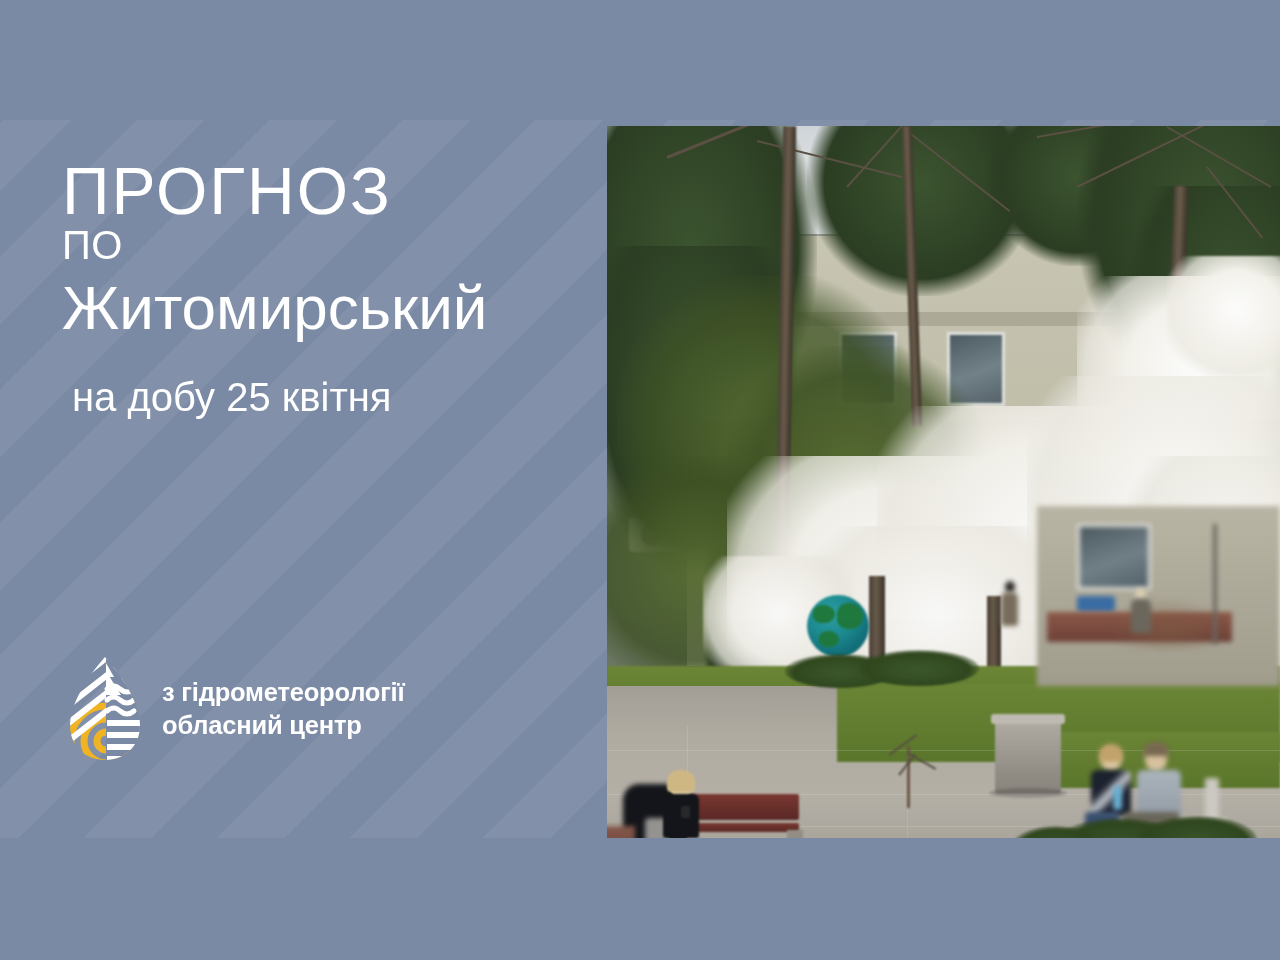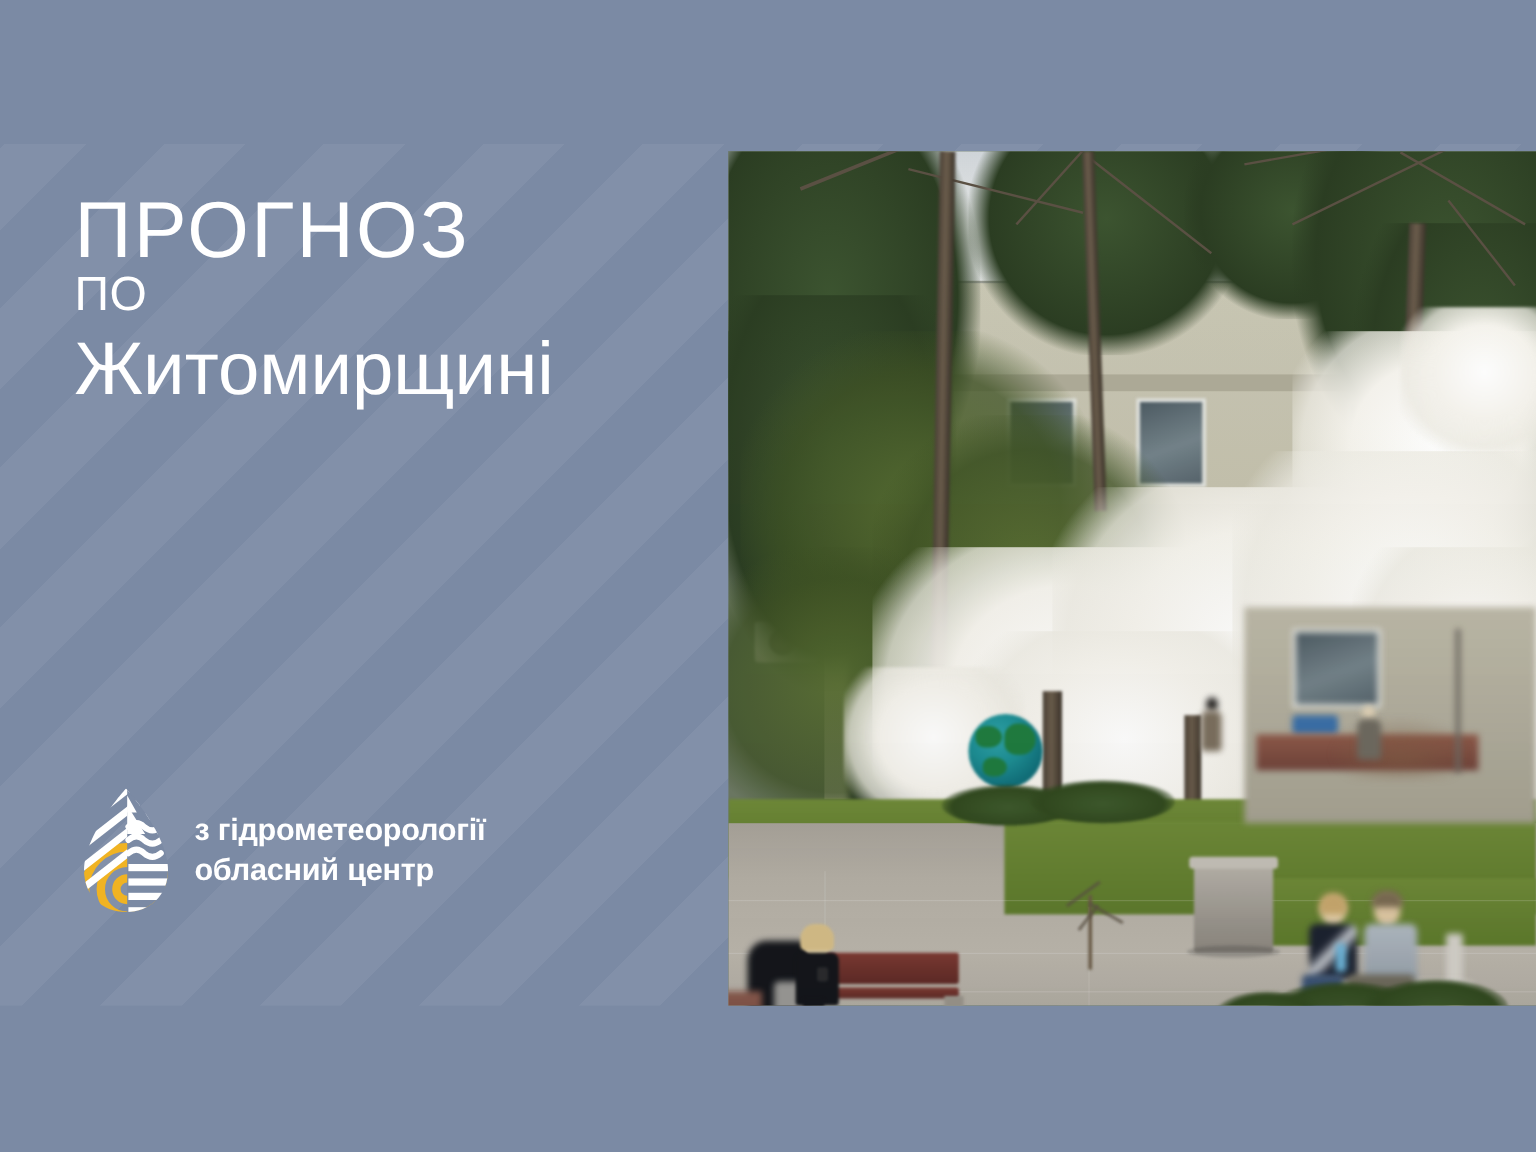--- a/index.html
+++ b/index.html
@@ -196,22 +196,23 @@
 <div id="poster">
 
   <div id="stripe-band"></div>
 
   <div id="text-col">
 
     <div class="title-big" id="line-prognoz">ПРОГНОЗ</div>
 
     <div class="title-big" id="line-po">ПО</div>
 
-    <div class="title-big" id="line-region">Житомирщині</div>
-
+    <div class="title-big" id="line-region">Житомирський</div>
+
+    <div id="line-subtitle">на добу 25 квітня</div>
 
     <div id="logo-block">
 
       <svg id="logo-mark" viewBox="0 0 78 108">
         <defs>
           <clipPath id="leafClip">
             <path d="M39 2
                      C 39 2, 74 40, 74 70
                      C 74 91, 59 105, 39 105
                      C 19 105, 4 91, 4 70

